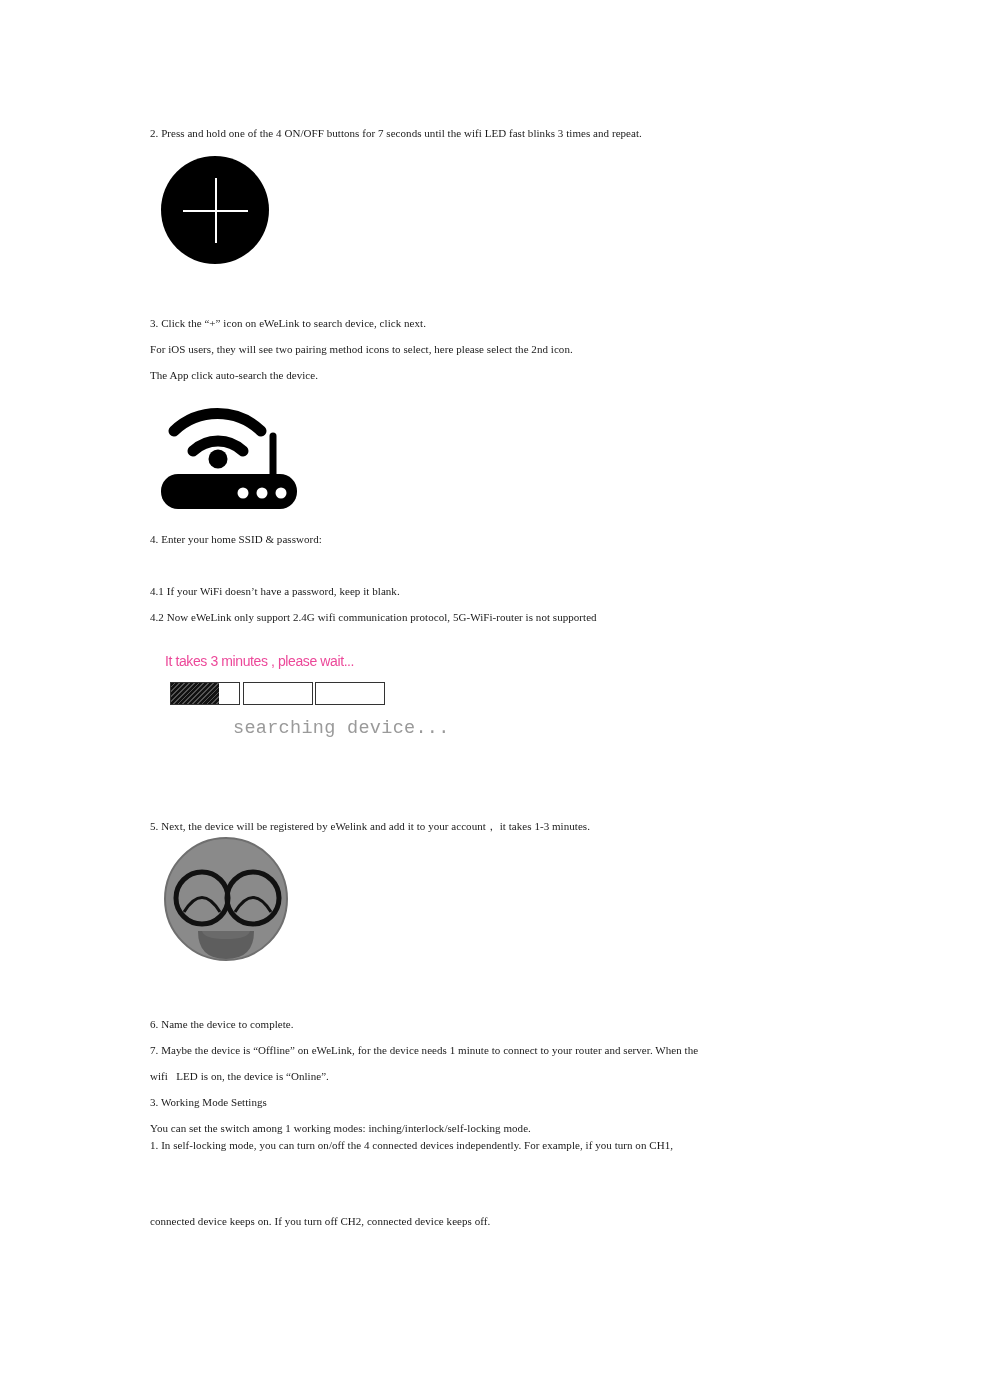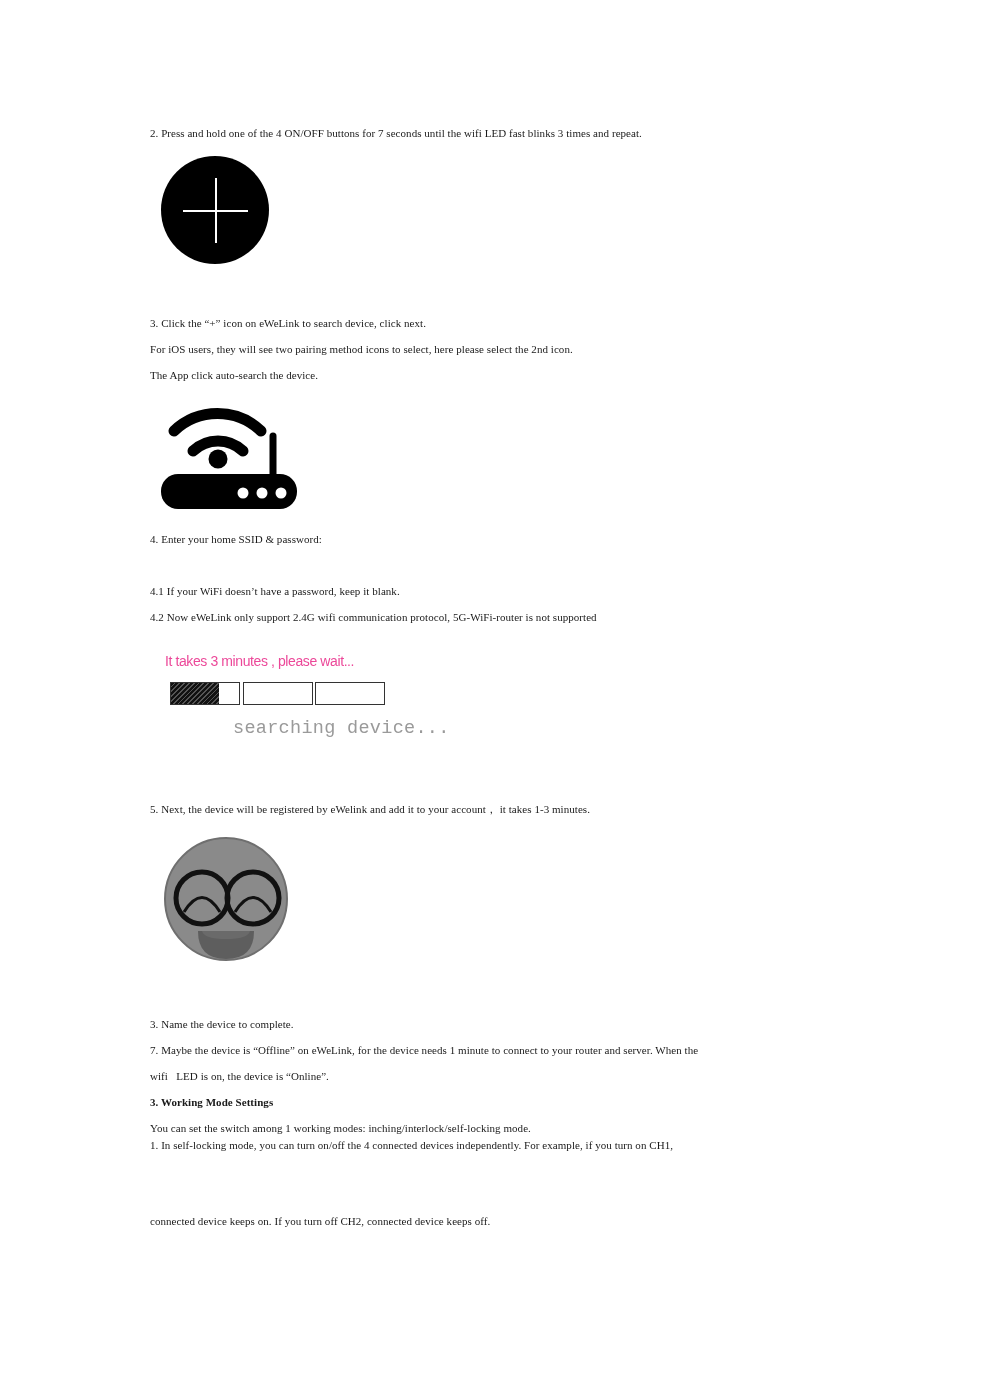--- a/index.html
+++ b/index.html
@@ -17,21 +17,21 @@
     }
     .line {
       position: absolute;
       left: 150px;
       font-size: 11px;
       line-height: 18px;
       white-space: nowrap;
       letter-spacing: 0.05px;
     }
     .bold {
-      font-weight: bold;
+      font-weight: normal;
     }
     .fig {
       position: absolute;
     }
     .progress-title {
       position: absolute;
       left: 165px;
       top: 653px;
       font-family: "Liberation Sans", "DejaVu Sans", sans-serif;
       font-size: 14px;
@@ -113,37 +113,37 @@
 <div class="line" style="top:608px">4.2 Now eWeLink only support 2.4G wifi communication protocol, 5G-WiFi-router is not supported</div>
 
 <div class="progress-title">It takes 3 minutes , please wait...</div>
 <div class="progress-box" style="left:170px; width:70px;">
   <div class="progress-fill" style="width:70%;"></div>
 </div>
 <div class="progress-box" style="left:243px; width:70px;"></div>
 <div class="progress-box" style="left:315px; width:70px;"></div>
 <div class="progress-status">searching device...</div>
 
-<div class="line" style="top:800px">5. Next, the device will be registered by eWelink and add it to your account， it takes 1-3 minutes.</div>
+<div class="line" style="top:817px">5. Next, the device will be registered by eWelink and add it to your account， it takes 1-3 minutes.</div>
 
 <div class="fig" style="left:162px; top:835px; width:130px; height:130px;">
   <svg width="130" height="130" viewBox="0 0 130 130">
     <circle cx="64" cy="64" r="61" fill="#8a8a8a" stroke="#6f6f6f" stroke-width="2"></circle>
 
     <path d="M36 96 L 92 96 Q 92 124 64 124 Q 36 124 36 96 Z" fill="#5e5e5e"></path>
     <path d="M40 96 L 88 96 Q 86 104 64 104 Q 42 104 40 96 Z" fill="#6a6a6a"></path>
 
     <circle cx="40" cy="63" r="26" fill="none" stroke="#111" stroke-width="5"></circle>
     <circle cx="91" cy="63" r="26" fill="none" stroke="#111" stroke-width="5"></circle>
 
     <path d="M22 77 Q 40 48 58 77" fill="none" stroke="#111" stroke-width="3"></path>
     <path d="M73 77 Q 91 48 109 77" fill="none" stroke="#111" stroke-width="3"></path>
   </svg>
 </div>
 
-<div class="line" style="top:1015px">3. Name the device to complete.</div>
+<div class="line" style="top:1015px">6. Name the device to complete.</div>
 <div class="line" style="top:1041px">7. Maybe the device is “Offline” on eWeLink, for the device needs 1 minute to connect to your router and server. When the</div>
 <div class="line" style="top:1067px">wifi &nbsp;&nbsp;LED is on, the device is “Online”.</div>
 
 <div class="line bold" style="top:1093px">3. Working Mode Settings</div>
 <div class="line" style="top:1119px">You can set the switch among 1 working modes: inching/interlock/self-locking mode.</div>
 <div class="line" style="top:1136px">1. In self-locking mode, you can turn on/off the 4 connected devices independently. For example, if you turn on CH1,</div>
 <div class="line" style="top:1212px">connected device keeps on. If you turn off CH2, connected device keeps off.</div>
 
 </body></html>

